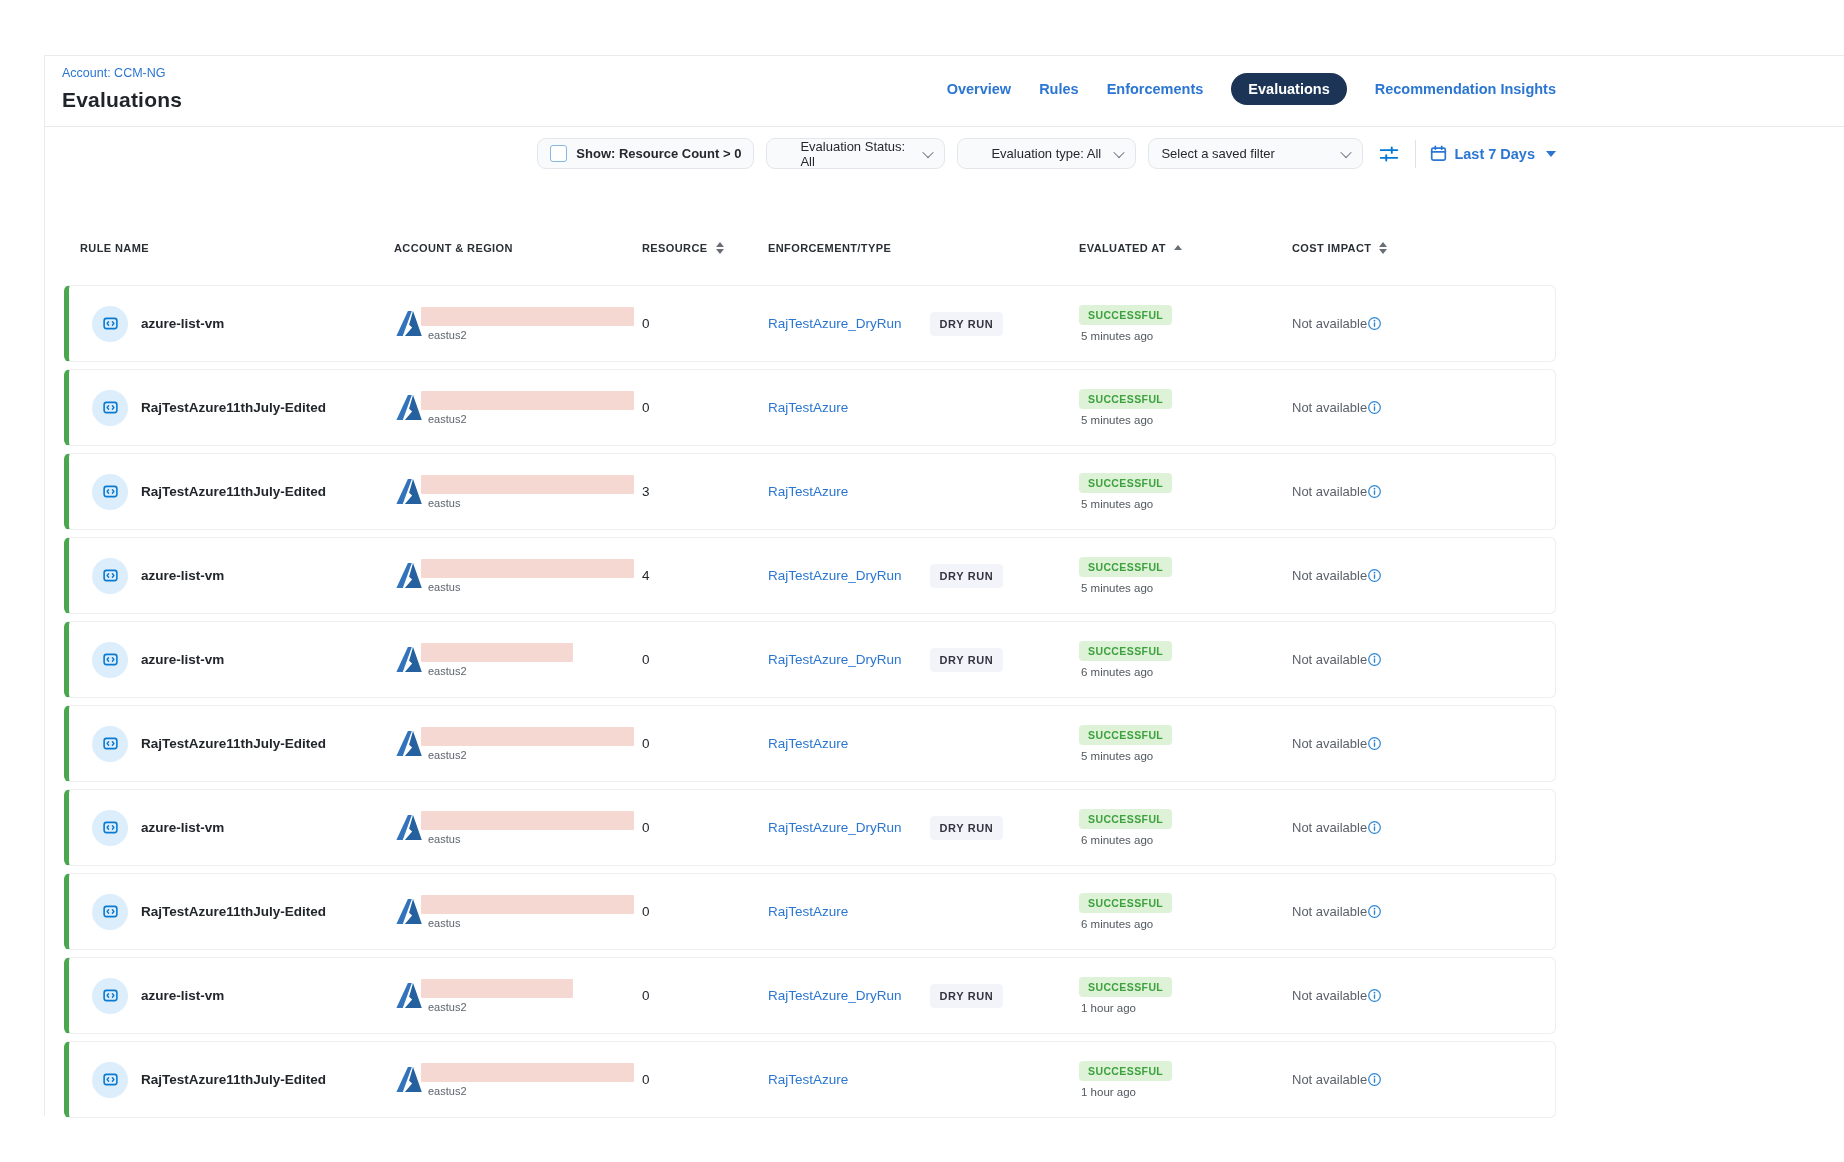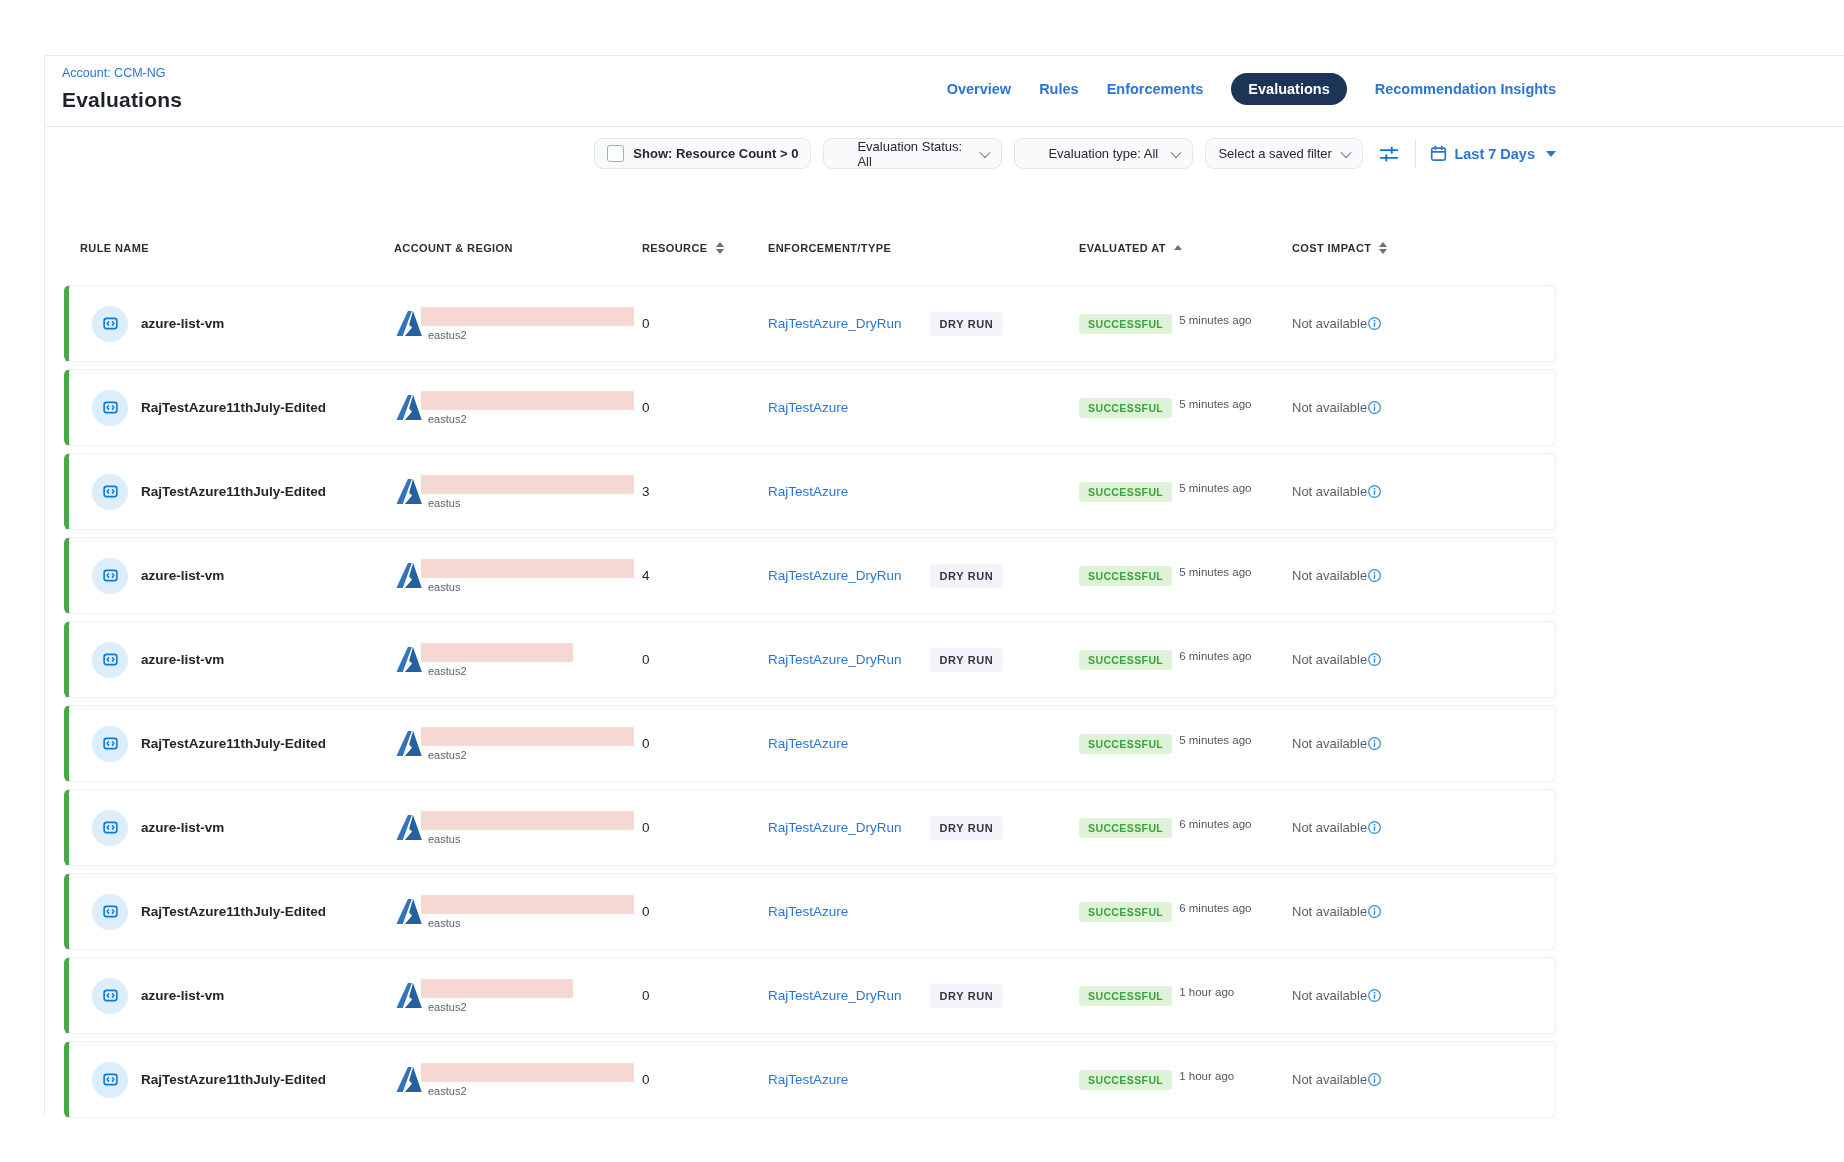--- a/index.html
+++ b/index.html
@@ -21,21 +21,21 @@
   .nav{position:absolute;top:17px;right:0;display:flex;align-items:center;gap:28px;}
   .nav-link{font-size:14.5px;font-weight:600;color:var(--link-blue,#2a76d2);cursor:pointer;white-space:nowrap;}
   .nav-pill{background:var(--active-tab-navy,#1c3556);color:#fff;padding:8px 17px;border-radius:17px;font-size:14.5px;font-weight:600;cursor:pointer;}
   
   .filter-row{margin-top:12px;height:31px;display:flex;justify-content:flex-end;align-items:center;gap:12px;}
   .chip{height:31px;box-sizing:border-box;display:flex;align-items:center;gap:9px;padding:0 12px;
         background:#f9fafb;border:1px solid #e3e7eb;border-radius:9px;font-size:13px;color:#24292f;cursor:pointer;}
   .chip-label{font-weight:700;white-space:nowrap;}
   .chip.select{justify-content:space-between;font-weight:500;}
   .chip.w-status,.chip.w-type{width:179px;padding-left:33px;}
-  .chip.w-saved{width:158px;}
+  .chip.w-saved{width:215px;}
   .checkbox{width:15px;height:15px;border:1.5px solid #86b7e0;border-radius:3px;background:#fff;flex:none;}
   .chev{width:7px;height:7px;border-right:1.5px solid #6e7680;border-bottom:1.5px solid #6e7680;transform:rotate(45deg) translate(-1px,-1px);flex:none;}
   .icon-btn{width:28px;height:28px;display:flex;align-items:center;justify-content:center;cursor:pointer;}
   .vdiv{width:1px;height:28px;background:#dfe3e8;}
   .date{display:flex;align-items:center;gap:7px;font-size:14.5px;font-weight:600;color:var(--link-blue,#2a76d2);cursor:pointer;margin-left:2px;white-space:nowrap;}
   .caret-down{width:0;height:0;border-left:5px solid transparent;border-right:5px solid transparent;border-top:6px solid var(--link-blue,#2a76d2);margin-left:4px;}
   
   .table{margin-left:2px;width:1492px;}
   .thead{display:grid;grid-template-columns:325px 248px 126px 311px 213px 1fr;margin-top:62px;height:33px;align-items:center;padding-left:5px;box-sizing:border-box;}
   .th{display:flex;align-items:center;gap:8px;font-size:11px;font-weight:700;color:#2a2f36;letter-spacing:.4px;white-space:nowrap;}
@@ -53,21 +53,21 @@
   .azure{width:29px;height:29px;flex:none;margin-right:-2px;}
   .acct-stack{display:flex;flex-direction:column;}
   .bar{height:19px;background:var(--redacted-pink,#f6d8d3);border-radius:1px;}
   .bar.long{width:213px;}
   .bar.short{width:152px;}
   .region{font-size:11px;color:#5d656e;margin-top:3px;padding-left:7px;}
   .cell-resource{font-size:13.5px;color:#22262c;}
   .cell-enforcement{display:flex;align-items:center;}
   .enf-link{font-size:13.5px;font-weight:500;color:var(--link-blue,#2a76d2);cursor:pointer;white-space:nowrap;}
   .dry{margin-left:28px;background:var(--dryrun-bg,#f3f3fa);color:#33343f;font-size:11px;font-weight:700;letter-spacing:.6px;padding:6px 10px;border-radius:4px;white-space:nowrap;}
-  .cell-eval{display:flex;flex-direction:row;align-items:flex-start;gap:5px;}
+  .cell-eval{display:flex;flex-direction:column;align-items:flex-start;gap:5px;}
   .success{background:var(--success-bg,#ddf2d6);color:var(--success-text,#3ea13f);font-size:10.5px;font-weight:700;letter-spacing:.4px;padding:4px 9px;border-radius:4px;}
   .eval-time{font-size:11.5px;color:#52585f;padding-left:2px;}
   .cell-cost{display:flex;align-items:center;font-size:13px;color:#5a616a;}
   .info-ico{display:flex;cursor:pointer;}
 </style>
 </head>
 <body>
 
 <div class="panel">
   <div class="hdivider"></div>

